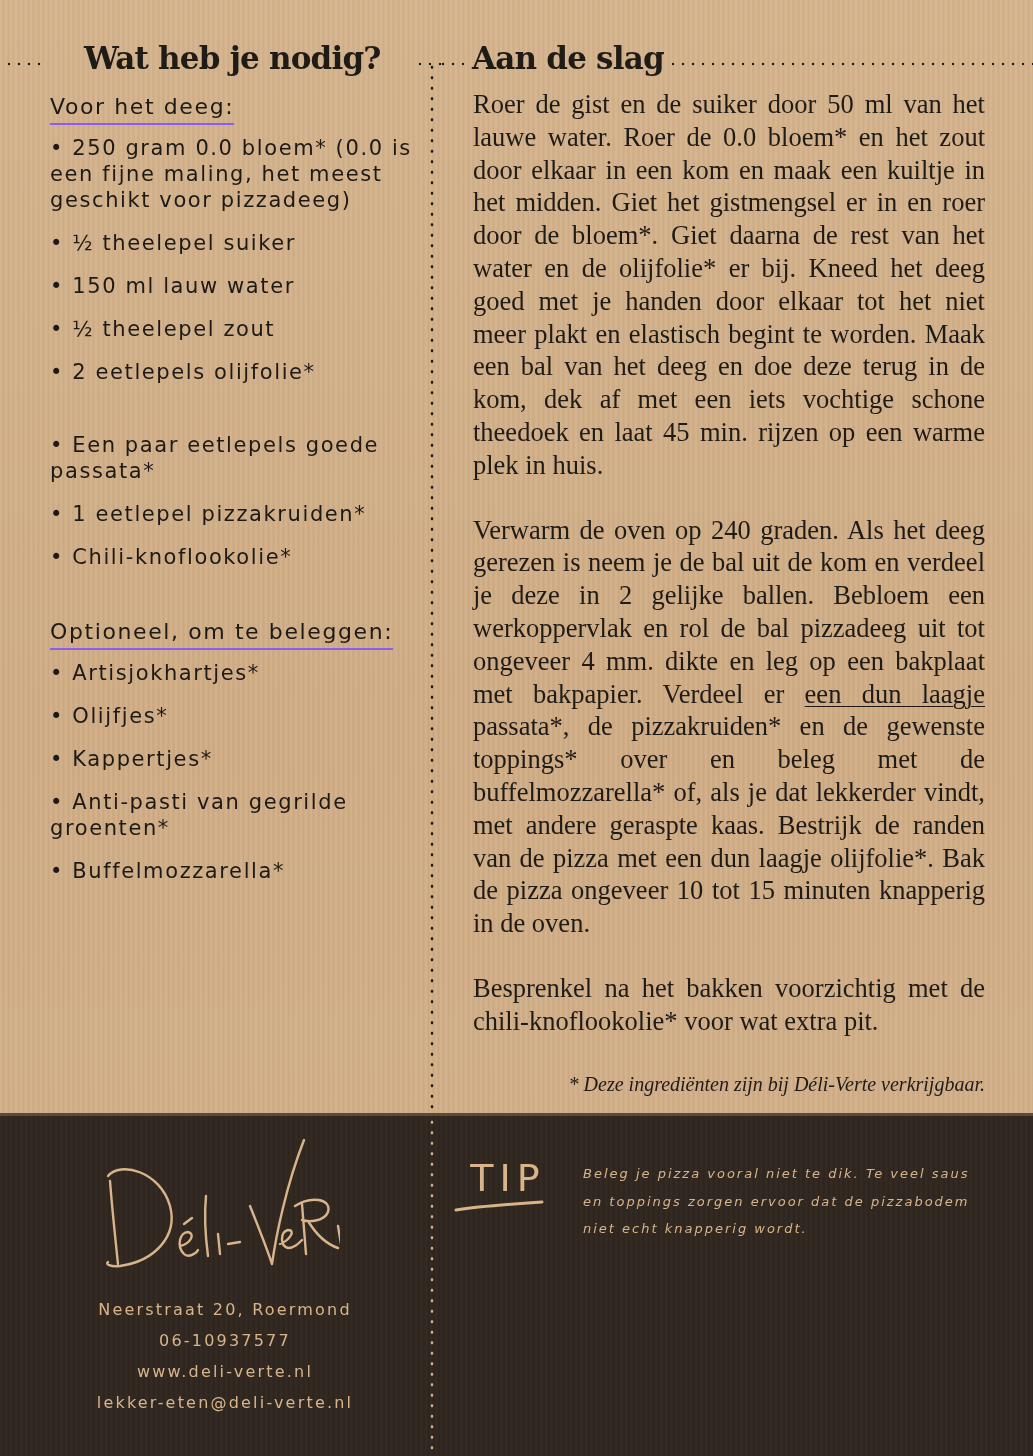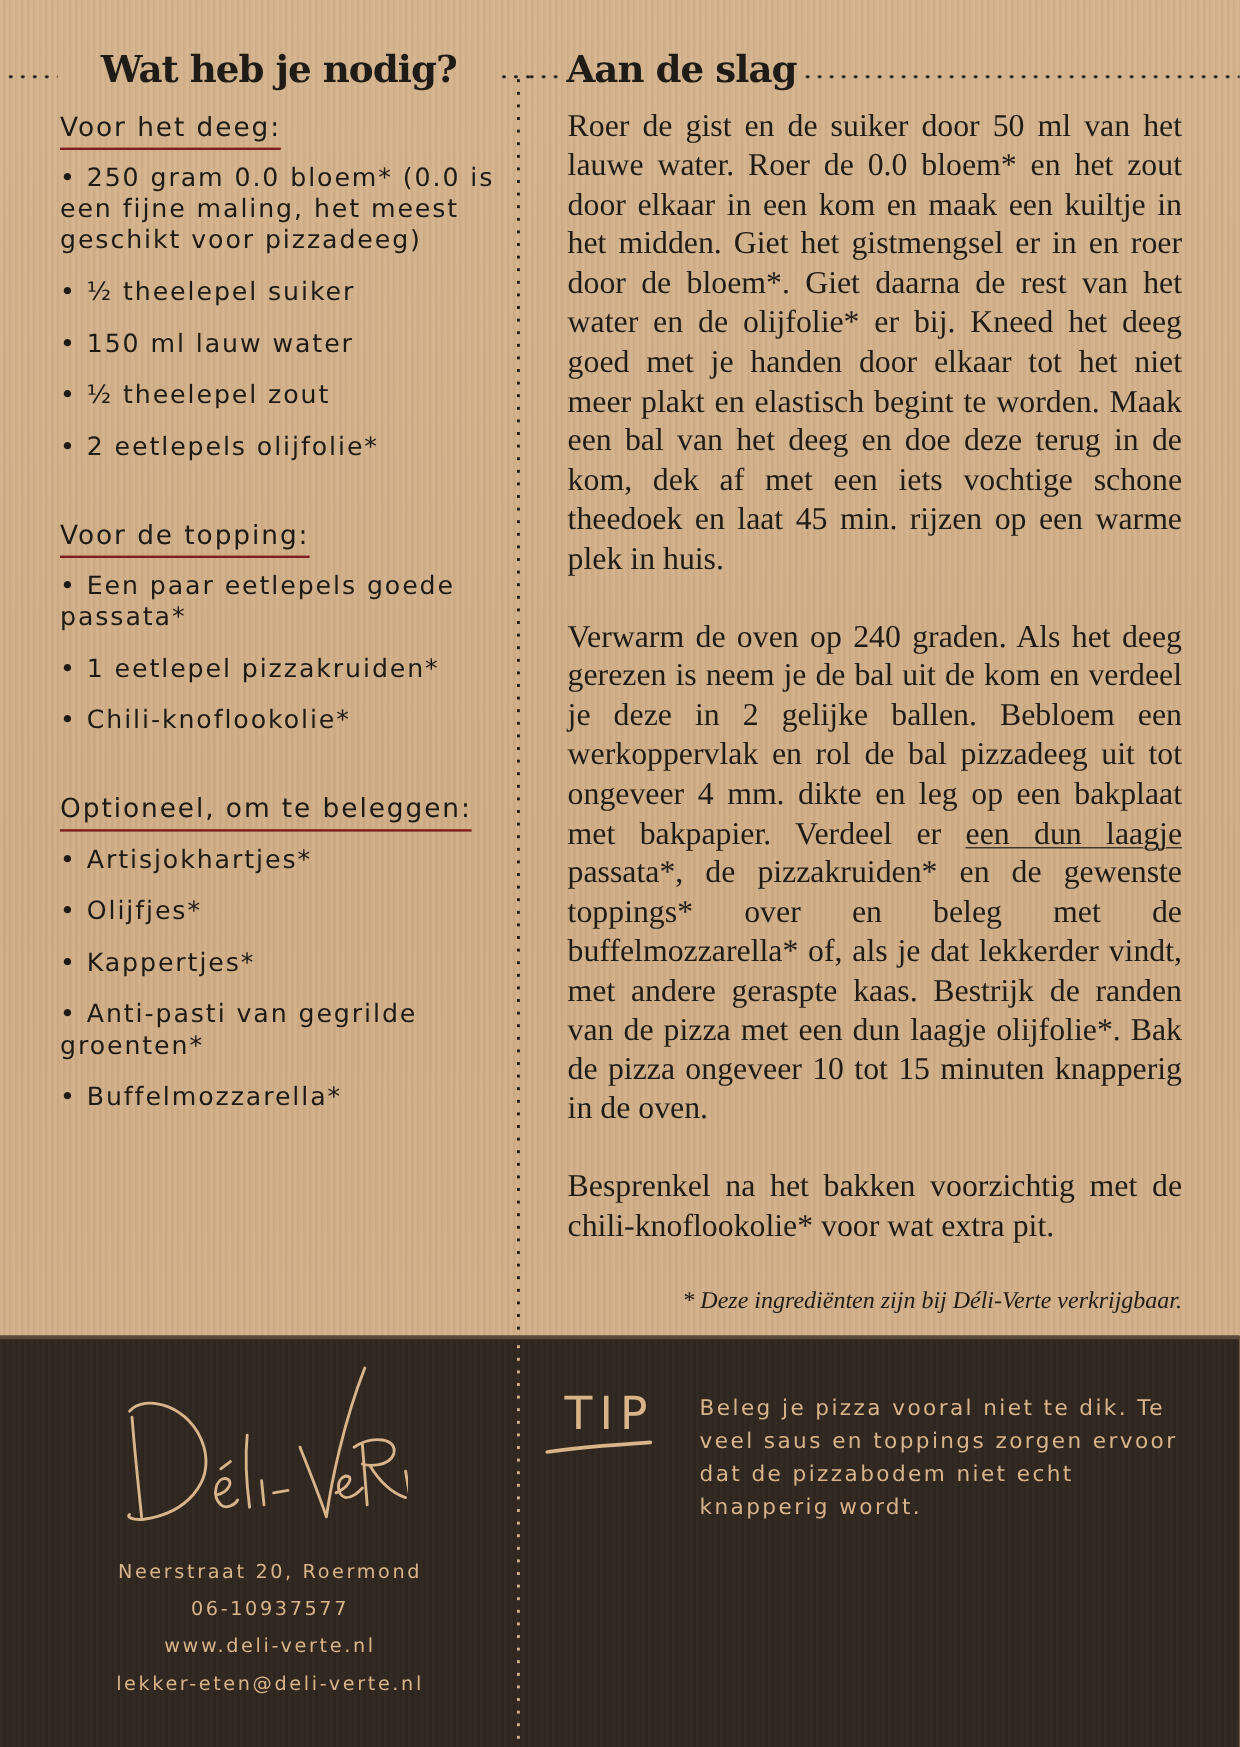--- a/index.html
+++ b/index.html
@@ -62,21 +62,21 @@
       font-family: "DejaVu Sans", "Liberation Sans", sans-serif;
       letter-spacing: 1.6px;
     }
     .left-col {
       position: absolute; left: 50px; top: 92px; width: 370px;
       color: #1d1a16;
     }
     .sub-heading {
       font-size: 22px; line-height: 30px;
       display: inline-block;
-      border-bottom: 2px solid #7f1d1d;
+      border-bottom: 2px solid #8b5cf6;
       padding-bottom: 1px;
       margin-bottom: 10px;
     }
     .ing-list { list-style: none; margin: 0; padding: 0; }
     .ing-list li {
       font-size: 21px; line-height: 26px;
       margin-bottom: 17px;
     }
     .ing-list li::before { content: "\2022\00a0"; }
     .group-gap { height: 30px; }
@@ -118,21 +118,21 @@
 
     .tip-label {
       position: absolute; left: 463px; top: 40px; width: 90px; text-align: center;
       font-size: 38px; letter-spacing: 6px; color: #d9b48a;
     }
     .tip-underline {
       position: absolute; left: 452px; top: 80px; width: 96px; height: 20px;
     }
     .tip-text {
       position: absolute; left: 583px; top: 44px; width: 410px;
-      font-size: 18px; line-height: 27.5px; letter-spacing: 2px; color: #d9b48a;
+      font-size: 13px; line-height: 27.5px; letter-spacing: 2px; color: #d9b48a; font-style: italic;
     }
   </style>
 </head>
 <body>
 
 <div class="top">
 
   <div class="heading-row left-heading-row">
     <div class="dots-h lead-dots"></div>
     <div class="heading">Wat heb je nodig?</div>
@@ -153,21 +153,20 @@
       <ul class="ing-list">
         <li>250 gram 0.0 bloem* (0.0 is een fijne maling, het meest geschikt voor pizzadeeg)</li>
         <li>½ theelepel suiker</li>
         <li>150 ml lauw water</li>
         <li>½ theelepel zout</li>
         <li>2 eetlepels olijfolie*</li>
       </ul>
     </div>
     <div class="group-gap"></div>
     <div>
-      <div class="sub-heading">Voor de topping:</div>
       <ul class="ing-list">
         <li>Een paar eetlepels goede passata*</li>
         <li>1 eetlepel pizzakruiden*</li>
         <li>Chili-knoflookolie*</li>
       </ul>
     </div>
     <div class="group-gap"></div>
     <div>
       <div class="sub-heading">Optioneel, om te beleggen:</div>
       <ul class="ing-list">

